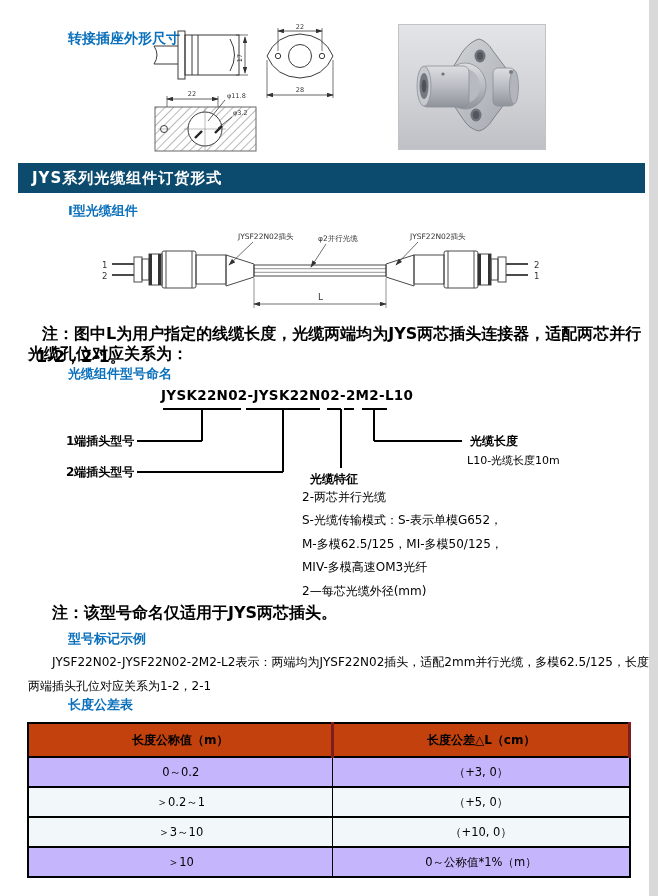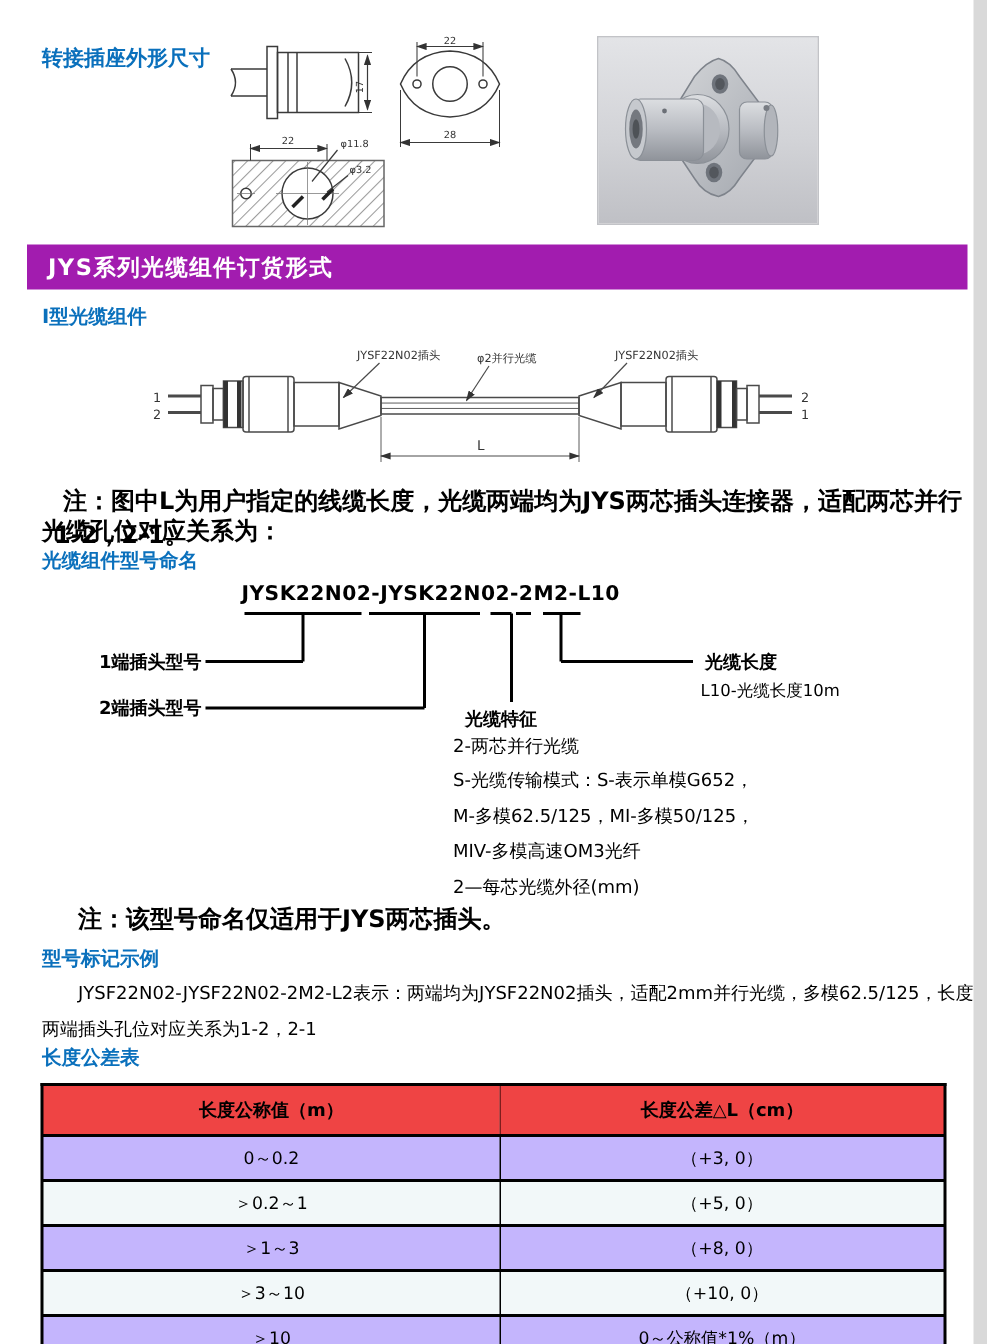--- a/index.html
+++ b/index.html
@@ -2,41 +2,41 @@
 <html><head>
 <meta charset="utf-8">
 <style>
   html,body{margin:0;padding:0;}
   body{
     width:658px;height:896px;position:relative;background:#ffffff;
     font-family:"DejaVu Sans","Liberation Sans",sans-serif;color:#000;
     overflow:hidden;
   }
   .abs{position:absolute;}
-  .h-blue{color:#0a70bc;font-weight:bold;font-size:13px;}
+  .h-blue{color:#0a70bc;font-weight:bold;font-size:13px;margin-left:40px;}
   .banner{
-    left:18px;top:163px;width:627px;height:30px;background:#a21caf;color:#fff;
+    left:18px;top:163px;width:627px;height:30px;background:#0c4a6e;color:#fff;
     font-size:15px;font-weight:bold;line-height:30px;padding-left:14px;
     box-sizing:border-box;letter-spacing:1px;
   }
   .note{font-weight:bold;font-size:16px;}
   .bodytext{font-size:12px;}
   .feature-list div{line-height:23.4px;font-size:12px;white-space:nowrap;}
   .render3d{
     left:398px;top:24px;width:148px;height:126px;
     background:linear-gradient(180deg,#e3e4e7 0%,#d2d3d7 55%,#bfc0c5 100%);
     border:1px solid #c2c3c7;box-sizing:border-box;
   }
   table.tol{
     position:absolute;left:27px;top:722px;width:604px;
     border-collapse:collapse;table-layout:fixed;border:2px solid #000;
   }
   table.tol th{
-    background:#ef4444;height:30px;font-size:12px;font-weight:bold;
-    border-left:1px solid #000;border-right:1px solid #7f1d1d;border-bottom:2px solid #000;
+    background:#c2410c;height:30px;font-size:12px;font-weight:bold;
+    border-left:1px solid #000;border-right:3px solid #7f1d1d;border-bottom:2px solid #000;
   }
   table.tol td{
     height:26px;text-align:center;font-size:11.5px;background:#c4b5fd;
     border-left:1px solid #000;border-right:1px solid #000;
     border-top:2px solid #000;border-bottom:2px solid #000;
   }
   table.tol tr.alt td{background:#f2f8f9;text-align:center;}
   .edge-strip{left:649px;top:0;width:9px;height:896px;background:#d9d9d9;}
   svg text{font-family:"DejaVu Sans","Liberation Sans",sans-serif;}
 </style>
@@ -253,24 +253,20 @@
     <th>长度公差△L（cm）</th>
   </tr>
   <tr>
     <td>0～0.2</td>
     <td>（+3, 0）</td>
   </tr>
   <tr class="alt">
     <td>＞0.2～1</td>
     <td>（+5, 0）</td>
   </tr>
-  <tr>
-    <td>＞1～3</td>
-    <td>（+8, 0）</td>
-  </tr>
   <tr class="alt">
     <td>＞3～10</td>
     <td>（+10, 0）</td>
   </tr>
   <tr>
     <td>＞10</td>
     <td>0～公称值*1%（m）</td>
   </tr>
 </tbody>
   </table>

